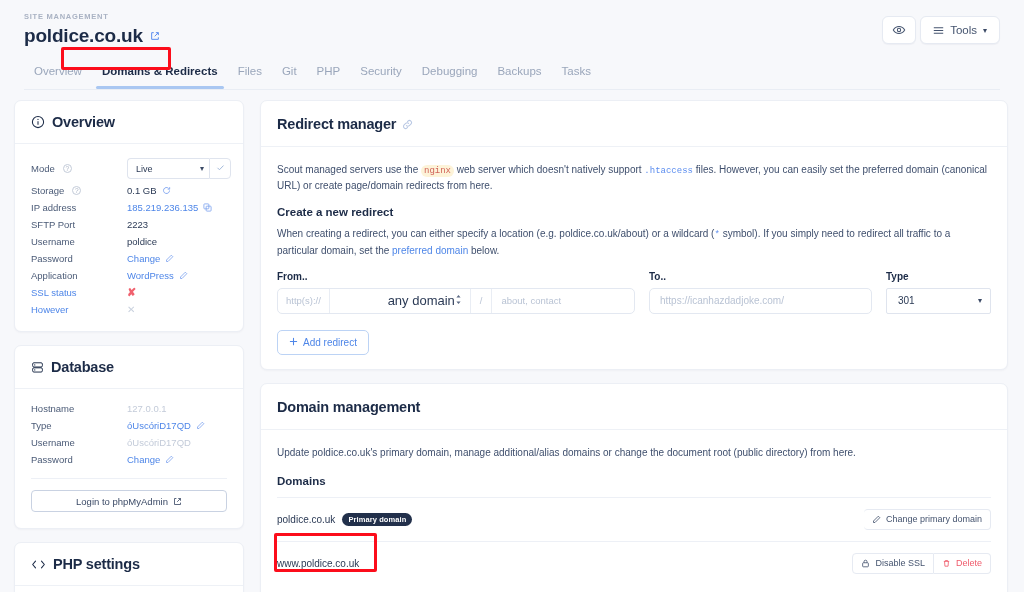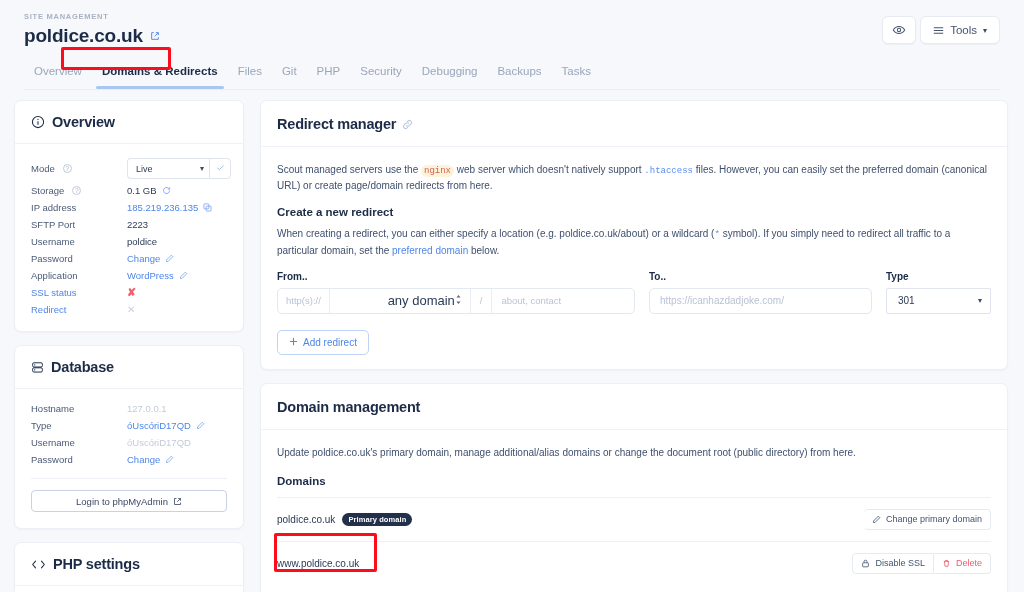--- a/index.html
+++ b/index.html
@@ -301,21 +301,21 @@
                   <path d="M8.4 1.6l2 2L4 10H2V8z"></path>
                 </svg>
               </span>
             </div>
 
             <div class="k link">SSL status</div>
             <div class="v">
               <span class="xmark-red">✘</span>
             </div>
 
-            <div class="k link">Redirect</div>
+            <div class="k link">However</div>
             <div class="v">
               <span class="xmark-grey">✕</span>
             </div>
 
           </div>
         </div>
       </div>
 
       <div class="card">
         <div class="card-head">

